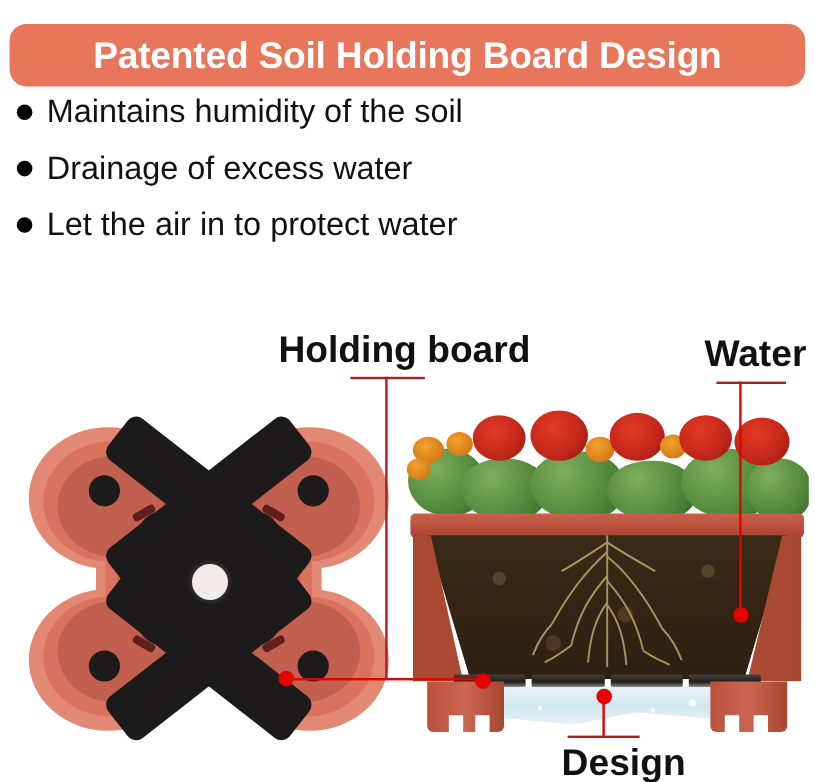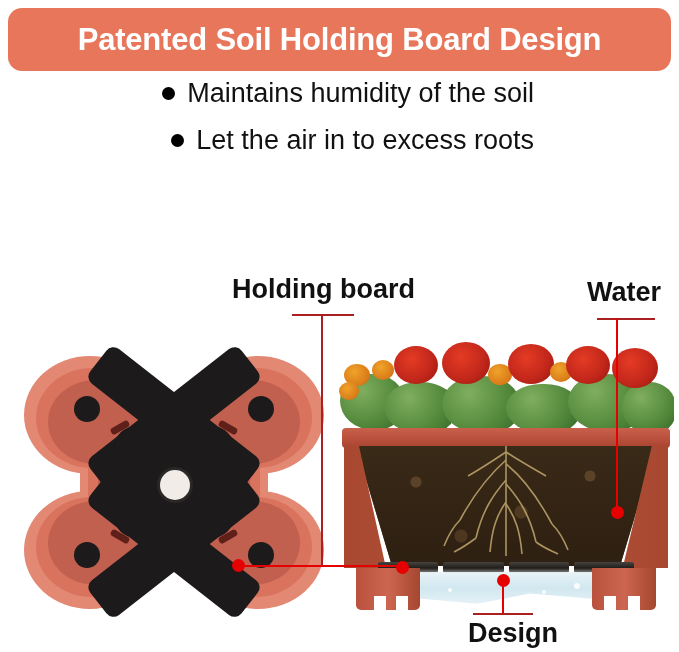--- a/index.html
+++ b/index.html
@@ -13,23 +13,23 @@
     position: relative;
     overflow: hidden;
     font-family: "Liberation Sans", sans-serif;
     -webkit-font-smoothing: antialiased;
   }
 
   
   #header-banner {
     position: absolute;
     left: 8px;
-    top: 8px;
+    top: 20px;
     width: 663px;
-    height: 63px;
+    height: 52px;
     background: #e8765a;
     border-radius: 14px;
     box-sizing: border-box;
     display: flex;
     align-items: center;
     justify-content: center;
   }
   #header-title {
     color: #ffffff;
     font-size: 31px;
@@ -43,42 +43,41 @@
   #feature-list {
     position: absolute;
     left: 14px;
     top: 74px;
     width: 520px;
   }
   .feature-item {
     display: flex;
     align-items: flex-start;
     height: 47px;
-    justify-content: flex-end;
   }
   .feature-bullet {
     width: 13px;
     height: 13px;
     border-radius: 50%;
     background: #000000;
     margin-top: 13px;
     margin-right: 12px;
     flex: 0 0 auto;
   }
   .feature-text {
     font-size: 27px;
     color: #111111;
     line-height: 38px;
     white-space: nowrap;
   }
 
   
   .callout-label {
     position: absolute;
-    font-size: 27px;
+    font-size: 31px;
     font-weight: bold;
     color: #111111;
     white-space: nowrap;
   }
   #label-holding-board { left: 232px; top: 274px; }
   #label-soil          { left: 587px; top: 277px; }
   #label-water         { left: 468px; top: 618px; }
 
   
   .leader {
@@ -326,21 +325,25 @@
   <div id="header-title">Patented Soil Holding Board Design</div>
 </div>
 
 <div id="feature-list">
   <div class="feature-item">
     <span class="feature-bullet"></span>
     <span class="feature-text">Maintains humidity of the soil</span>
   </div>
   <div class="feature-item">
     <span class="feature-bullet"></span>
-    <span class="feature-text">Let the air in to excess roots</span>
+    <span class="feature-text">Drainage of excess water</span>
+  </div>
+  <div class="feature-item">
+    <span class="feature-bullet"></span>
+    <span class="feature-text">Let the air in to protect water</span>
   </div>
 </div>
 
 <div id="diagram-root">
 
   <div id="planter-topview">
     <div class="clover-layer clover-outer">
       <span class="lobe tl"></span>
         <span class="lobe tr"></span>
       <span class="lobe bl"></span>

